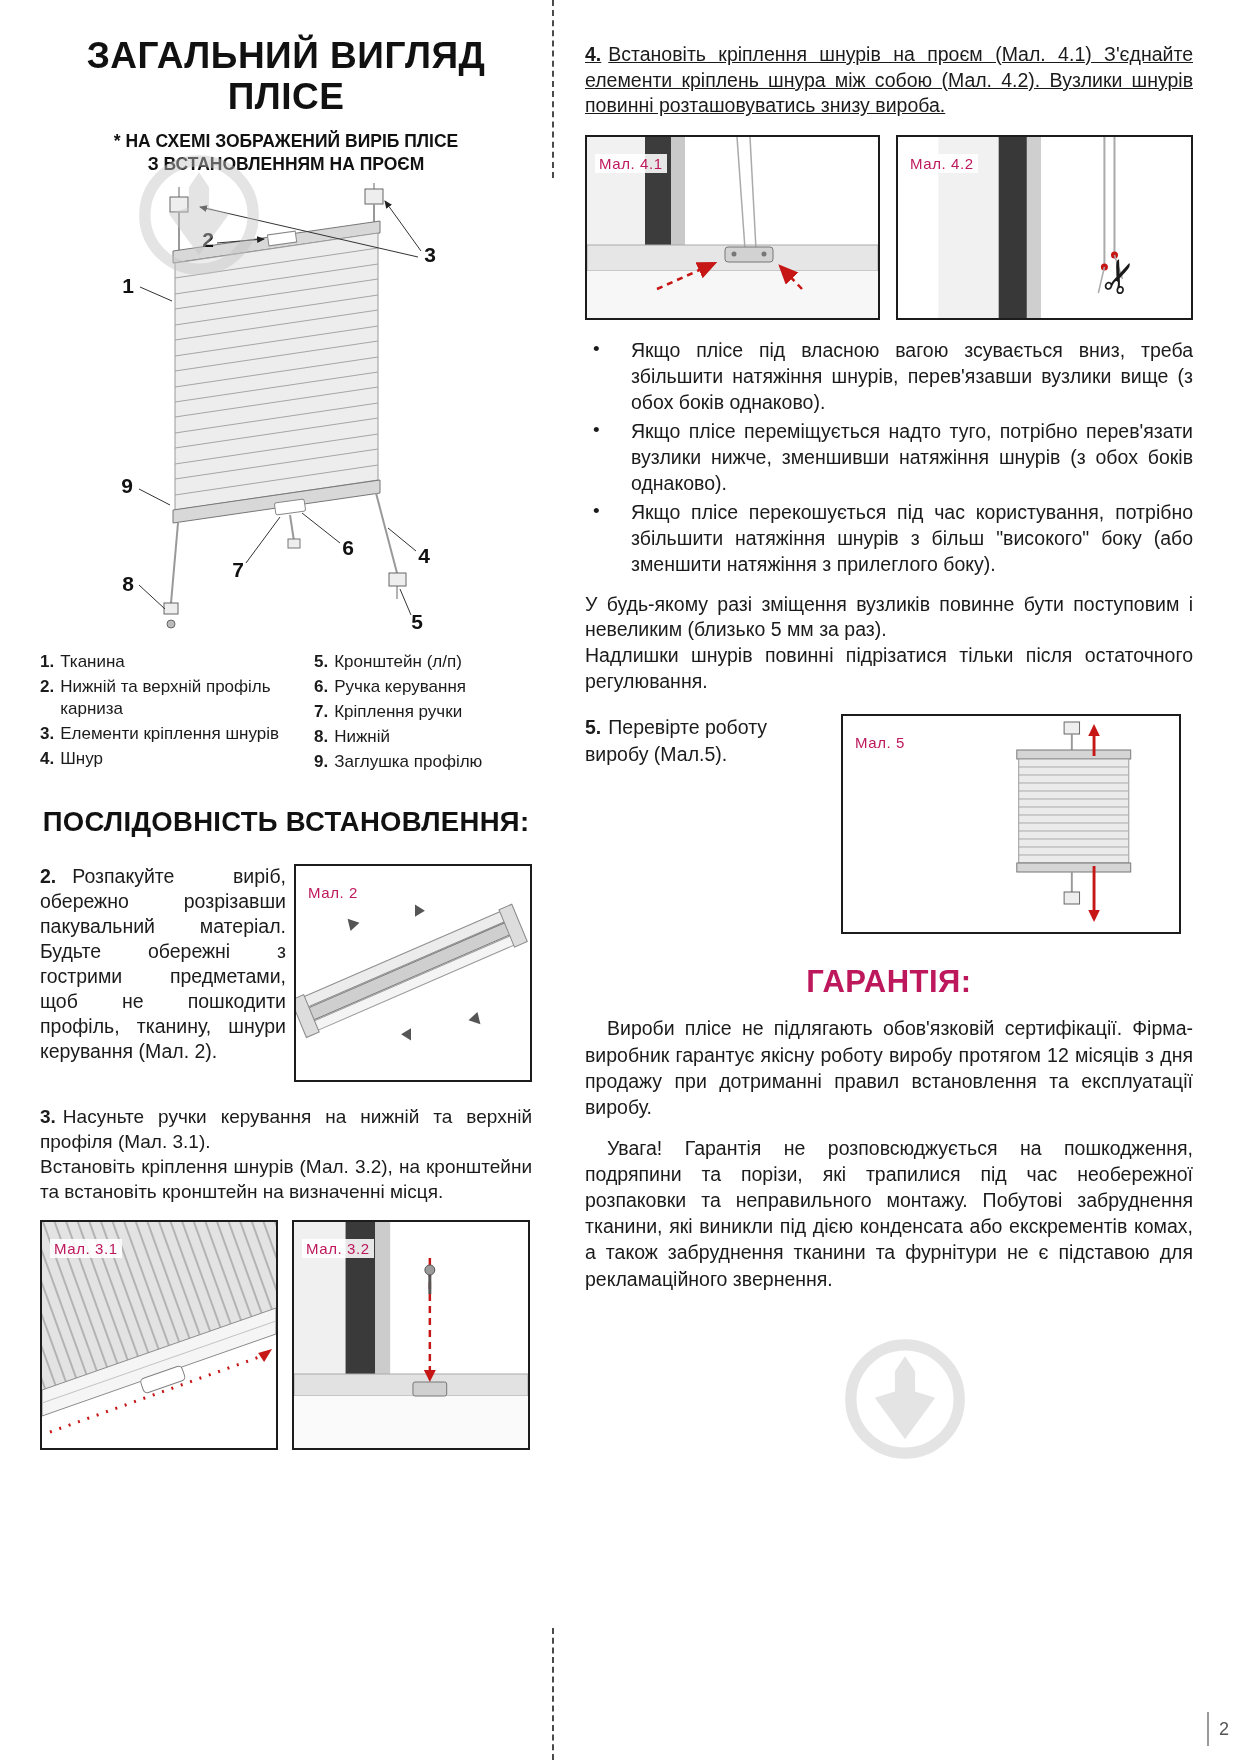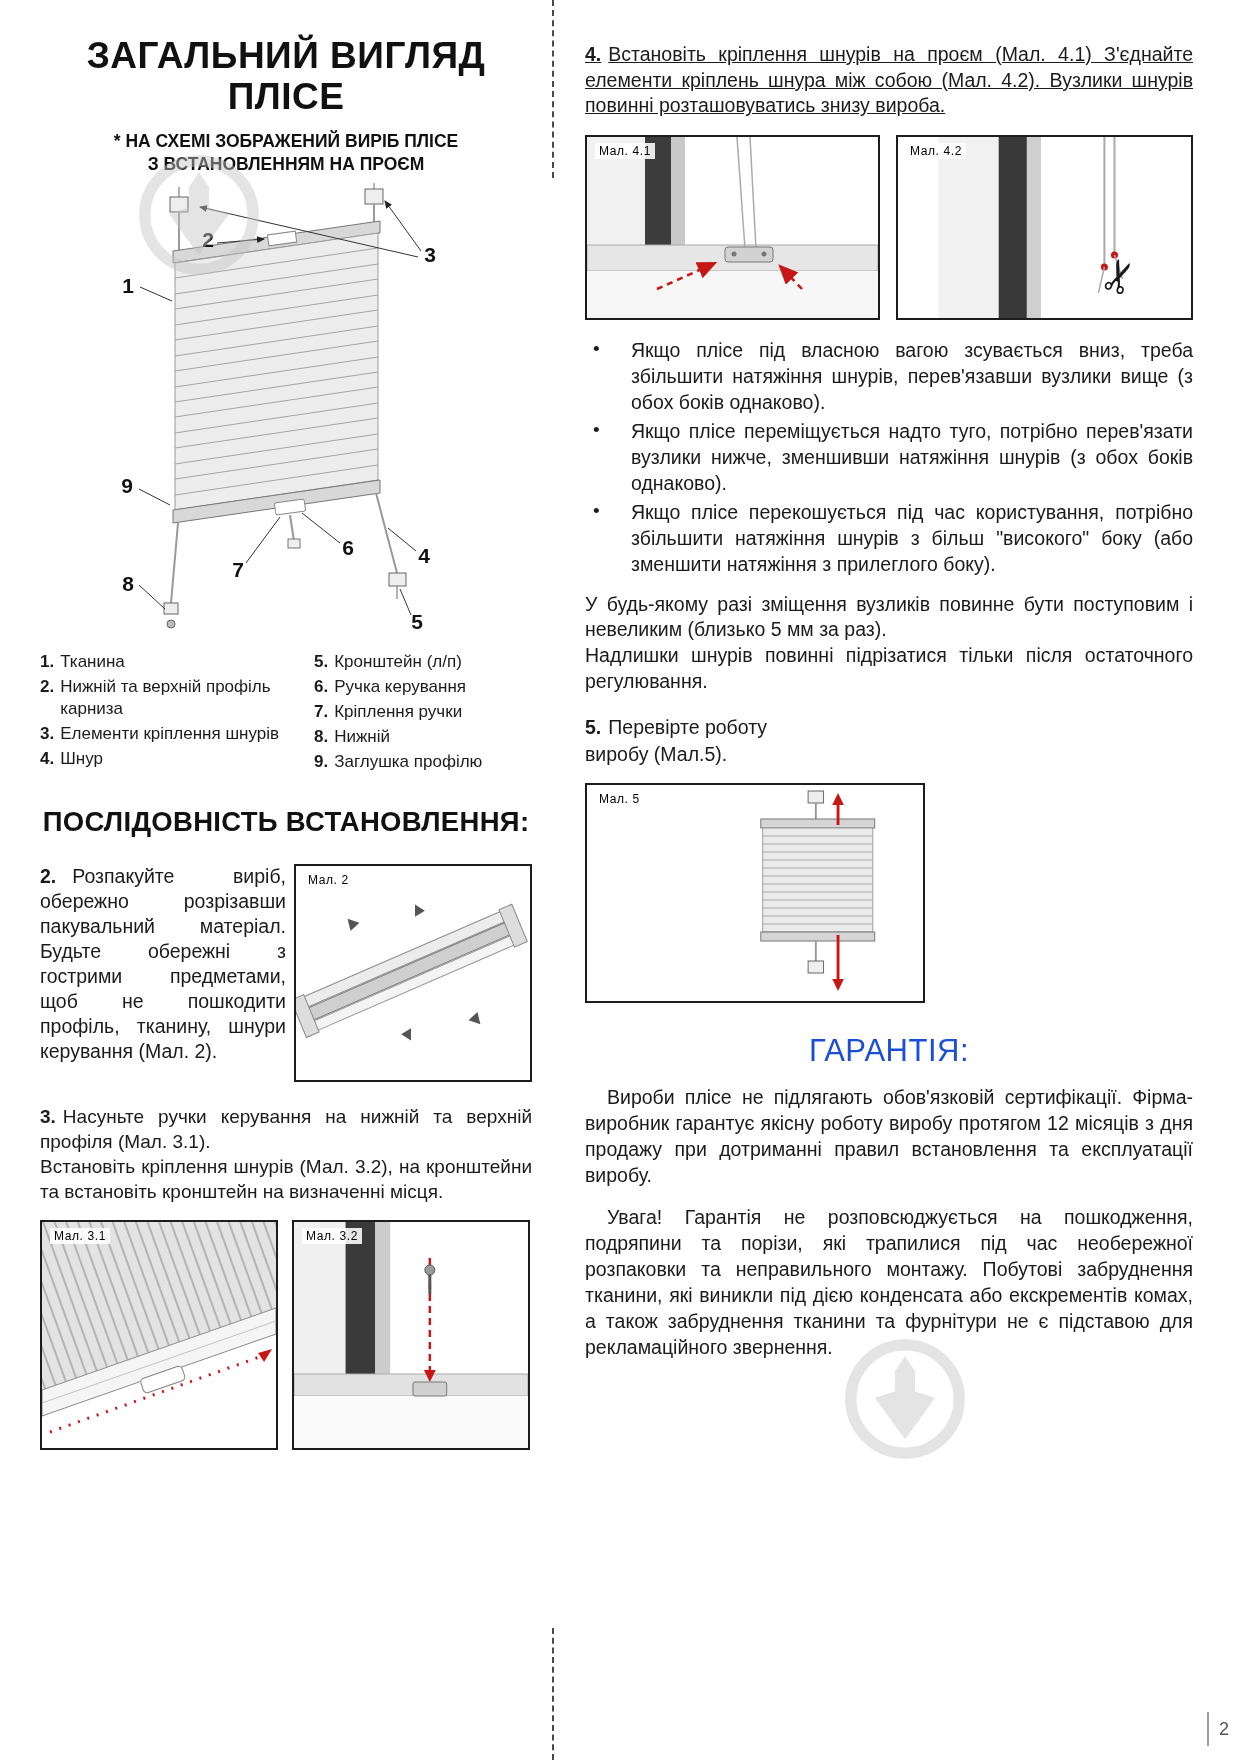--- a/index.html
+++ b/index.html
@@ -33,43 +33,43 @@
   .stepnum-wide { font-weight:bold; margin-right:16px; }
 
   .step2-row { display:flex; gap:8px; margin-top:26px; }
   .step2-text { width:246px; flex:none; font-size:19.5px; line-height:1.28; }
 
   .step3 { margin-top:22px; }
   .step3 p { margin:0; }
 
   .figrow { display:flex; gap:14px; margin-top:16px; }
   .figbox { position:relative; border:2px solid #1c1c1c; background:#fff; overflow:hidden; }
-  .figlabel { position:absolute; top:6px; left:8px; font-size:12px; letter-spacing:.6px; color:#000000;
+  .figlabel { position:absolute; top:17px; left:8px; font-size:15px; letter-spacing:.6px; color:#be185d;
               background:rgba(255,255,255,.88); padding:1px 4px; z-index:2; }
   .figart { position:absolute; inset:0; width:100%; height:100%; }
   .fig2  { flex:1; height:218px; }
   .fig31,.fig32 { width:238px; height:230px; }
   .fig41 { width:295px; height:185px; }
   .fig42 { width:297px; height:185px; }
   .fig5  { width:340px; height:220px; flex:none; }
 
   .figrow4 { display:flex; gap:16px; margin-top:16px; }
 
   .bullets { margin-top:18px; }
   .bullet-row { display:flex; margin-bottom:3px; }
   .bullet-marker { width:46px; flex:none; padding-left:8px; font-size:19px; }
   .bullet-text { flex:1; font-size:19.5px; line-height:1.33; text-align:justify; }
 
   .note { margin-top:14px; }
   .note p { font-size:19.5px; line-height:1.32; text-align:justify; }
 
-  .step5-row { display:flex; gap:16px; margin-top:20px;flex-direction:column; }
+  .step5-row { display:flex; gap:16px; margin-top:20px; }
   .step5-text { width:240px; flex:none; font-size:19.5px; line-height:1.35; text-align:left; }
 
-  .warranty-title { margin-top:30px; font-size:31px; font-weight:normal; text-align:center; letter-spacing:.5px; color:#1d4ed8; }
+  .warranty-title { margin-top:30px; font-size:31px; font-weight:bold; text-align:center; letter-spacing:.5px; color:#be185d; }
   .warranty p { font-size:19.5px; line-height:1.34; text-align:justify; text-indent:22px; margin-top:15px; }
 
   .watermark { position:absolute; width:126px; height:126px; opacity:.45; z-index:2; pointer-events:none; }
   .watermark-top { left:136px; top:152px; }
   .watermark-bottom { left:842px; top:1336px; }
 
   .page-number { position:absolute; right:16px; bottom:14px; display:flex; align-items:center; z-index:3; }
   .pagenum-rule { width:2px; height:34px; background:#9a9a9a; margin-right:10px; }
   .pagenum { font-size:18px; color:#555; }
 </style>

